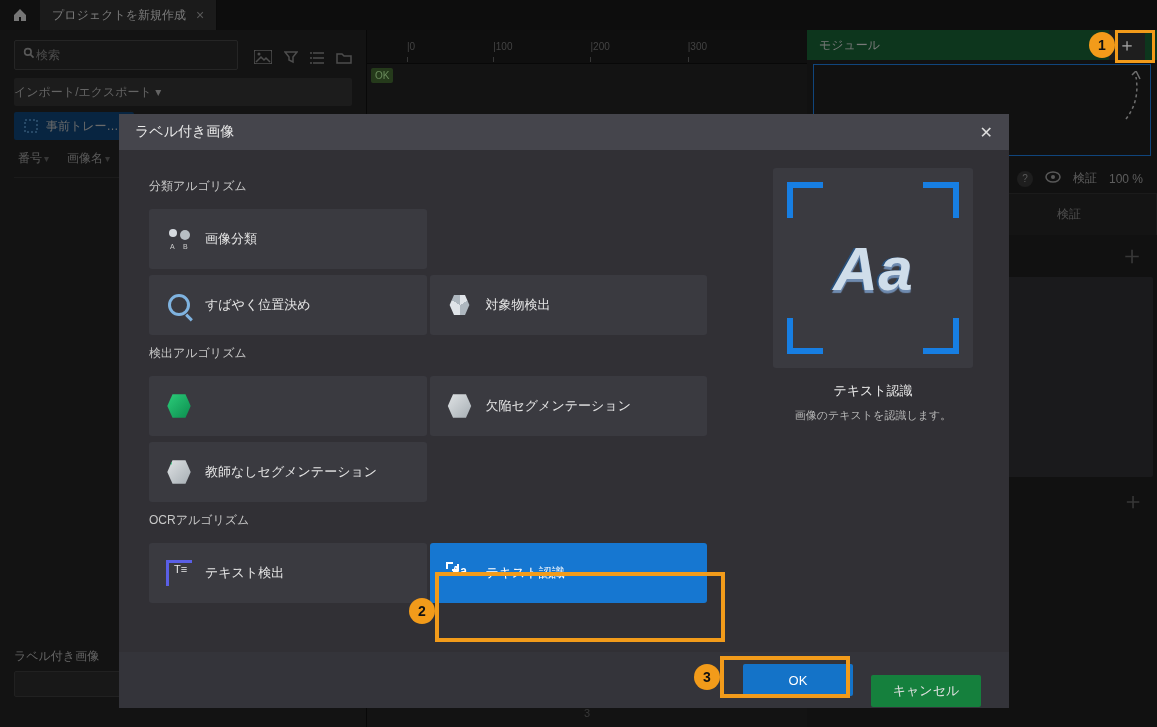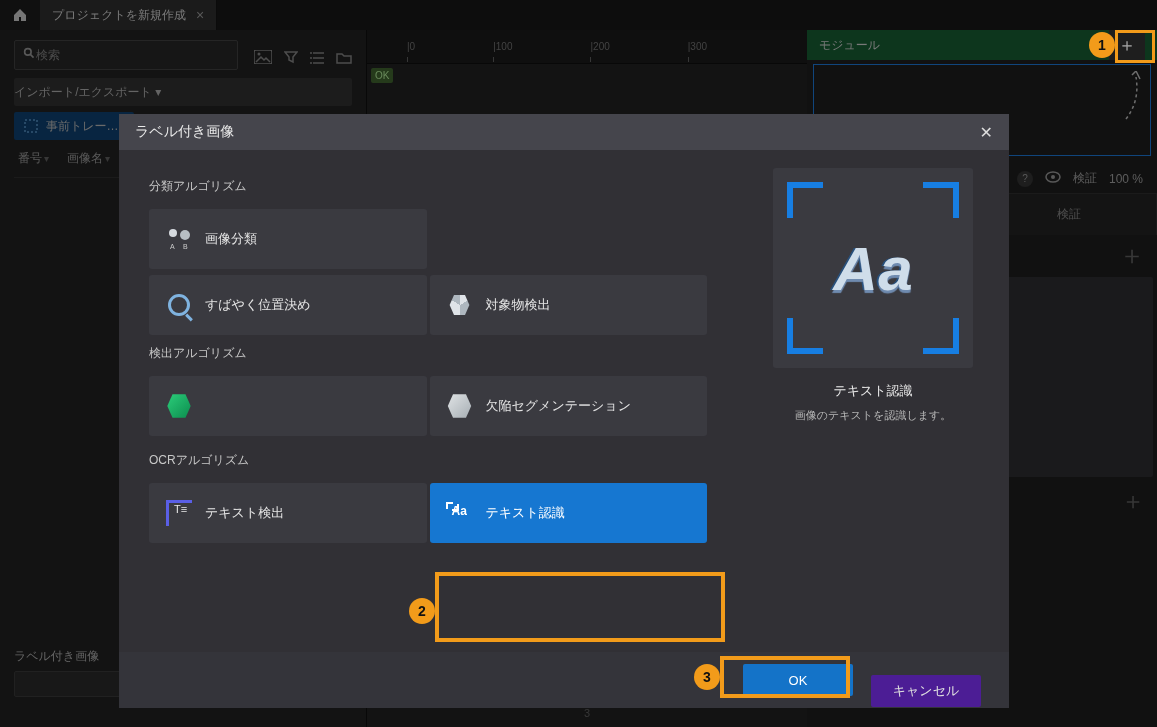--- a/index.html
+++ b/index.html
@@ -77,21 +77,21 @@
   .c-tr { right:14px; top:14px; border-right:6px solid #177ee2; border-top:6px solid #177ee2; }
   .c-bl { left:14px; bottom:14px; border-left:6px solid #177ee2; border-bottom:6px solid #177ee2; }
   .c-br { right:14px; bottom:14px; border-right:6px solid #177ee2; border-bottom:6px solid #177ee2; }
   .aa-glyph { font-size:62px; font-weight:900; font-style:italic; color:#cfddea; text-shadow:0 3px 1px #6f8bb0, -2px 0 #28507c; }
   .preview-title { text-align:center; font-size:13px; color:#e8e8e8; margin-top:14px; }
   .preview-desc { text-align:center; font-size:11px; color:#b8b8b8; margin-top:8px; }
 
   .modal-foot { height:56px; background:#34343a; display:flex; align-items:center; justify-content:flex-end; gap:18px; padding:0 28px; }
   .btn { min-width:110px; height:32px; display:flex; align-items:center; justify-content:center; font-size:13px; border-radius:2px; }
   .btn-ok { background:#1473c8; color:#fff; }
-  .btn-cancel { background:#4c1d95; color:#e0e0e0;margin-top:21px; }
+  .btn-cancel { background:#15803d; color:#e0e0e0;margin-top:21px; }
 
   
   .callout { position:absolute; width:26px; height:26px; border-radius:50%; background:#f29b1a; color:#111; font-weight:bold; display:flex; align-items:center; justify-content:center; font-size:14px; z-index:50; }
   .highlight1 { position:absolute; border:3px solid #f29b1a; width:40px; height:33px; right:2px; top:0px; z-index:40; pointer-events:none; }
   .highlight2 { position:absolute; border:4px solid #f29b1a; left:435px; top:572px; width:290px; height:70px; z-index:40; pointer-events:none; }
   .highlight3 { position:absolute; border:4px solid #f29b1a; left:720px; top:656px; width:130px; height:42px; z-index:40; pointer-events:none; }
 
   
   .hex { width:22px; height:22px; }
   .bolt  { background:conic-gradient(#dfe3e8 0 60deg,#aeb7bf 60deg 180deg,#dfe3e8 180deg 300deg,#aeb7bf 300deg 360deg); clip-path:polygon(25% 5%,75% 5%,95% 50%,75% 95%,25% 95%,5% 50%); }
@@ -293,20 +293,26 @@
             </span>
         </div>
         <div class="tile">
           <span class="ticon">
               <span class="hexgrey"></span>
             </span>
           <span>欠陥セグメンテーション</span>
         </div>
       </div>
       <div class="tile-row">
+        <div class="tile">
+          <span class="ticon">
+              <span class="hexgrey dot"></span>
+            </span>
+          <span>教師なしセグメンテーション</span>
+        </div>
         <div style="flex:1;max-width:278px;"></div>
       </div>
 
       <div class="cat-title">OCRアルゴリズム</div>
       <div class="tile-row">
         <div class="tile">
           <span class="ticon">
               <span class="corner-t"></span>
             </span>
           <span>テキスト検出</span>

